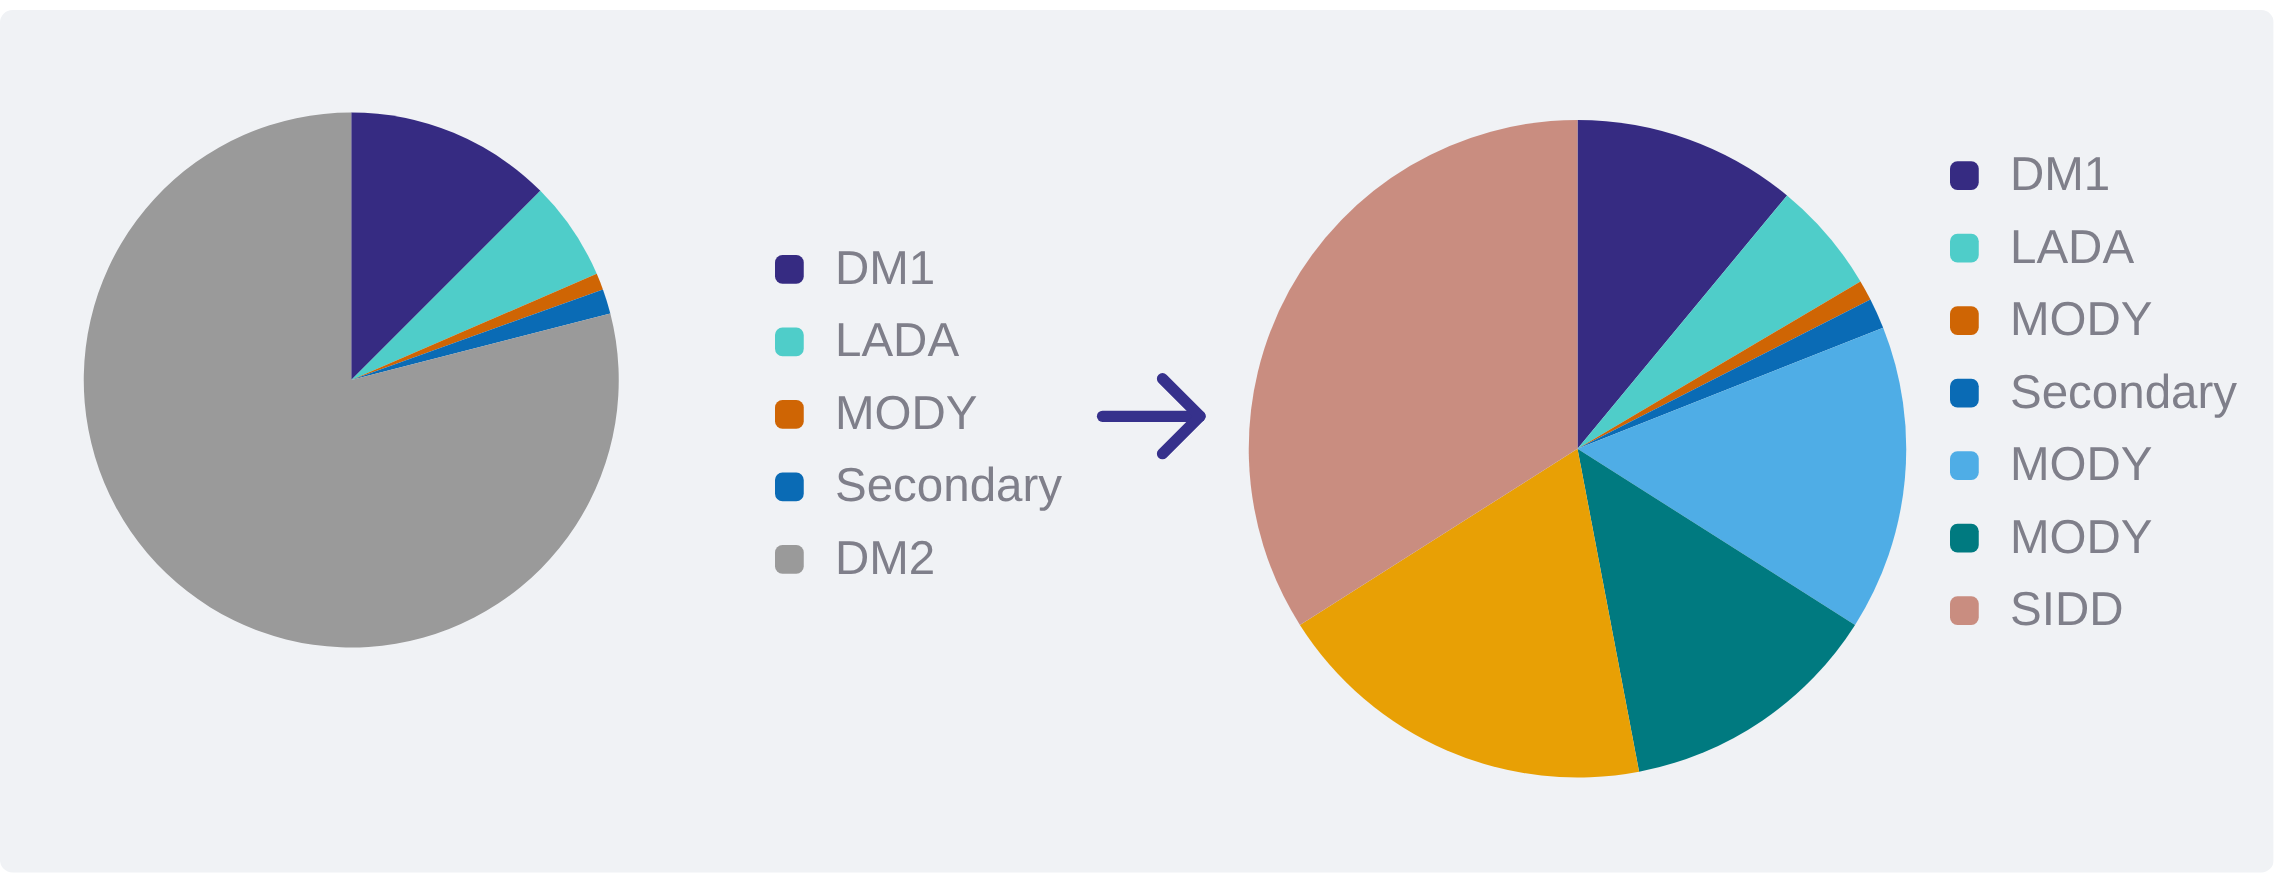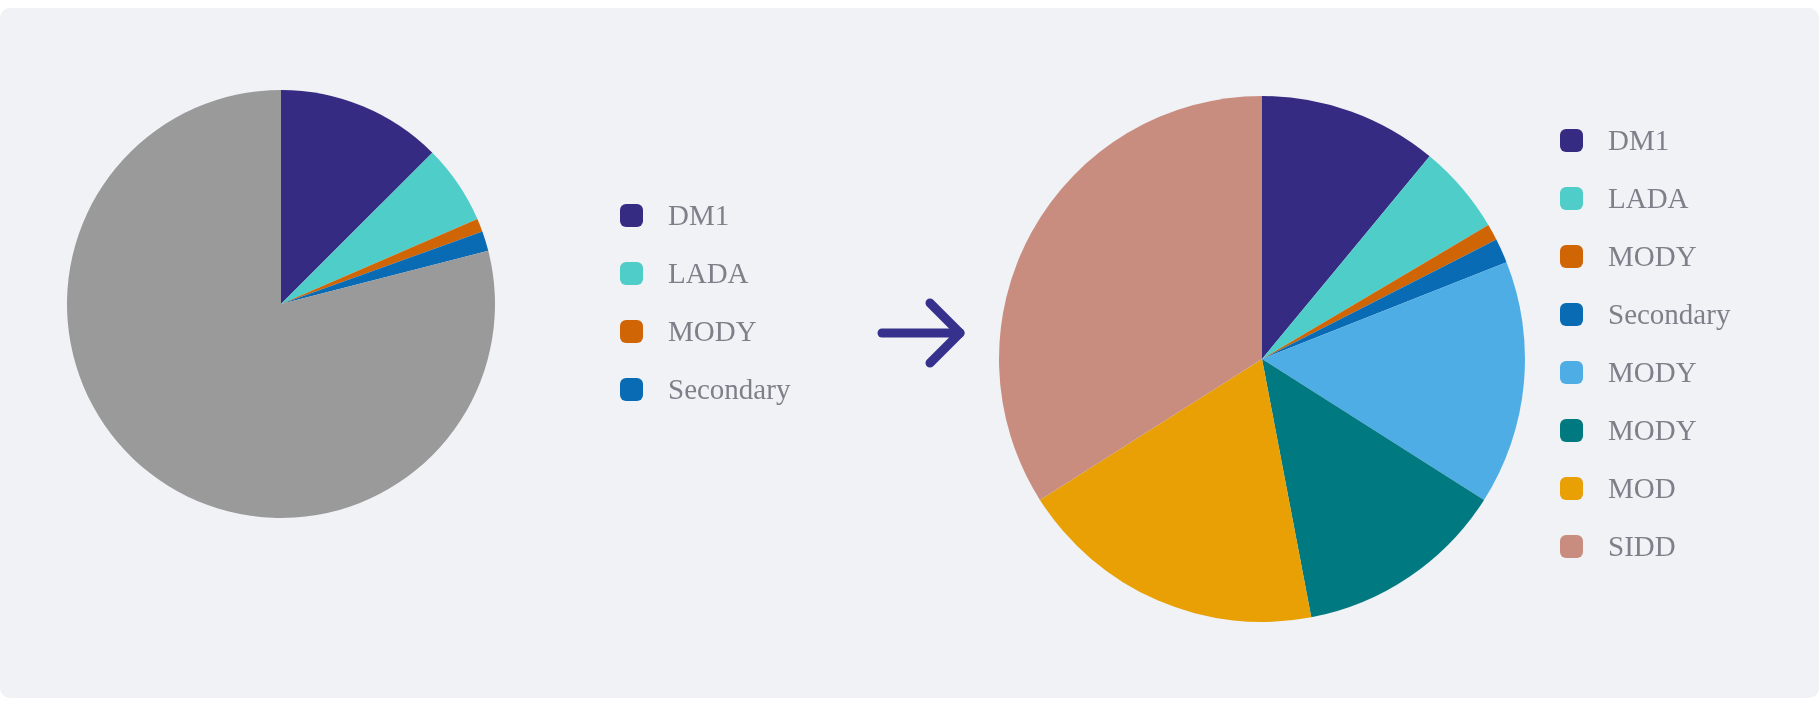--- a/index.html
+++ b/index.html
@@ -50,23 +50,23 @@
     height: 58px;
   }
   .legend-swatch {
     width: 23px;
     height: 23px;
     border-radius: 6px;
     flex: 0 0 auto;
   }
   .legend-label {
     margin-left: 25px;
-    font-size: 29px;
+    font-size: 38px;
     color: #7f7f8a;
-    font-family: Liberation Serif, serif;
+    font-family: Liberation Sans, sans-serif;
     white-space: nowrap;
     line-height: 1;
   }
   .arrow-wrap {
     position: absolute;
     left: 868px;
     top: 270px;
     width: 110px;
     height: 110px;
   }
@@ -117,20 +117,24 @@
             <span class="legend-label">LADA</span>
           </div>
           <div class="legend-item">
             <span class="legend-swatch" style="background: rgb(207, 101, 4);"></span>
             <span class="legend-label">MODY</span>
           </div>
           <div class="legend-item">
             <span class="legend-swatch" style="background: rgb(10, 107, 181);"></span>
             <span class="legend-label">Secondary</span>
           </div>
+          <div class="legend-item">
+            <span class="legend-swatch" style="background: rgb(154, 154, 154);"></span>
+            <span class="legend-label">DM2</span>
+          </div>
         </div>
       <div class="legend legend-right" id="legend-right">
           <div class="legend-item">
             <span class="legend-swatch" style="background: rgb(54, 43, 130);"></span>
             <span class="legend-label">DM1</span>
           </div>
           <div class="legend-item">
             <span class="legend-swatch" style="background: rgb(79, 205, 201);"></span>
             <span class="legend-label">LADA</span>
           </div>
@@ -144,24 +148,20 @@
           </div>
           <div class="legend-item">
             <span class="legend-swatch" style="background: rgb(79, 173, 230);"></span>
             <span class="legend-label">MODY</span>
           </div>
           <div class="legend-item">
             <span class="legend-swatch" style="background: rgb(0, 122, 128);"></span>
             <span class="legend-label">MODY</span>
           </div>
           <div class="legend-item">
-            <span class="legend-swatch" style="background: rgb(232, 160, 5);"></span>
-            <span class="legend-label">MOD</span>
-          </div>
-          <div class="legend-item">
             <span class="legend-swatch" style="background: rgb(201, 141, 128);"></span>
             <span class="legend-label">SIDD</span>
           </div>
         </div>
 
     </div>
   </div>
 </div>
 
 </body></html>

